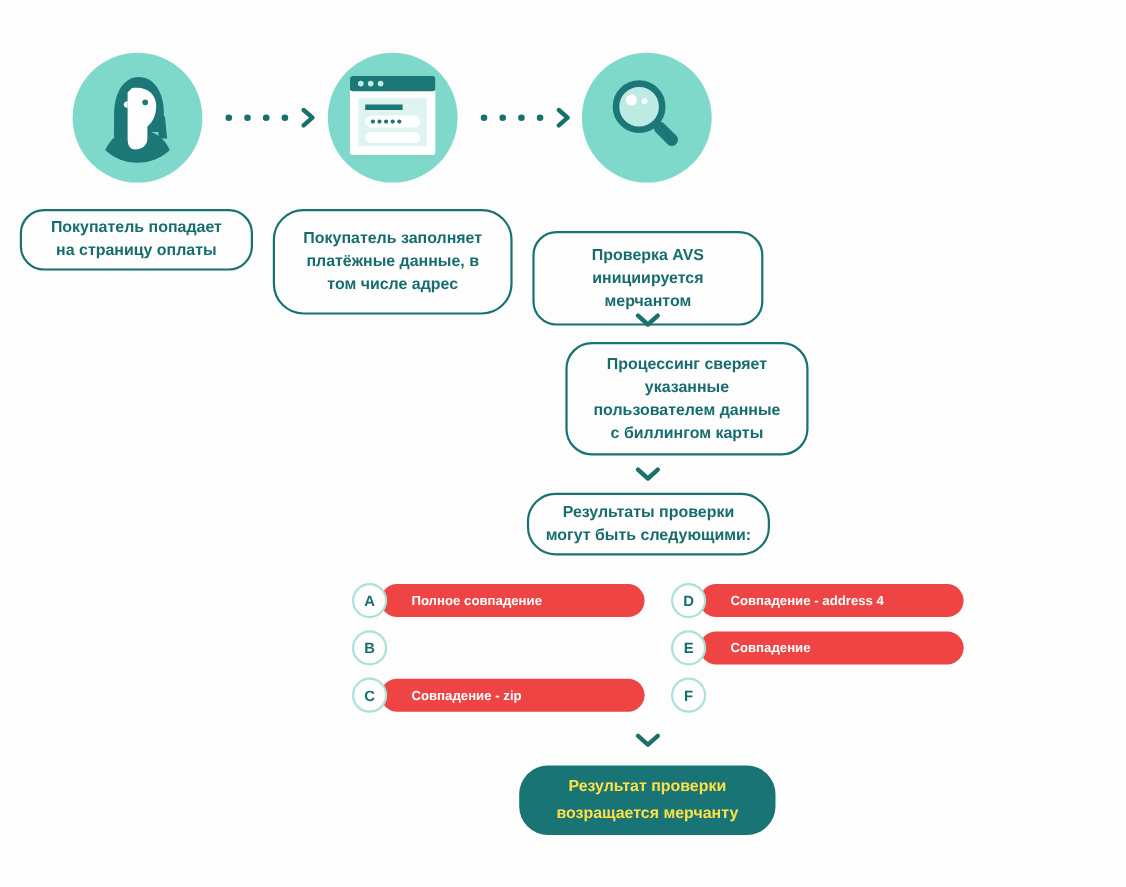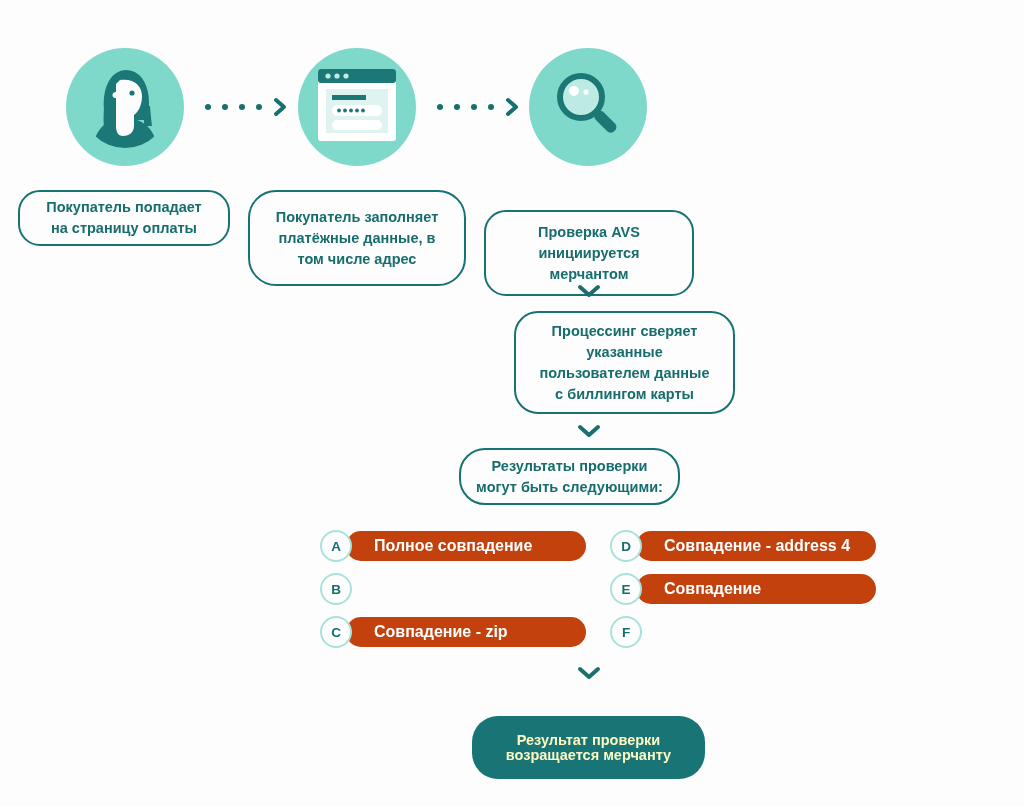--- a/index.html
+++ b/index.html
@@ -72,21 +72,21 @@
     text-align: center;
     display: flex;
     align-items: center;
     justify-content: center;
     padding: 6px 12px;
   }
   #box-step1 { left: 18px;  top: 190px; width: 212px; height: 56px; }
   #box-step2 { left: 248px; top: 190px; width: 218px; height: 96px; border-radius: 28px; }
   #box-step3 { left: 484px; top: 186px; width: 210px; height: 86px; margin-top: 24px; }
   #box-step4 { left: 474px; top: 311px; width: 221px; height: 103px; border-radius: 24px; margin-left: 40px; }
-  #box-step5 { left: 459px; top: 448px; width: 221px; height: 57px; border-radius: 26px; }
+  #box-step5 { left: 479px; top: 448px; width: 221px; height: 57px; border-radius: 26px; }
 
   
   .vchev {
     position: absolute;
     width: 26px;
     height: 16px;
   }
   #vchev-1 { left: 576px; top: 283px; }
   #vchev-2 { left: 576px; top: 423px; }
   #vchev-3 { left: 576px; top: 665px; }
@@ -121,52 +121,51 @@
     justify-content: center;
     box-sizing: border-box;
     position: relative;
     z-index: 2;
   }
   .code-pill {
     flex: 1 1 auto;
     margin-left: -6px;
     height: 30px;
     border-radius: 16px;
-    background: #c2410c;
+    background: #ef4444;
     color: #ffffff;
-    font-size: 16px;
+    font-size: 12px;
     font-weight: bold;
     display: flex;
     align-items: center;
     padding-left: 28px;
     box-sizing: border-box;
     white-space: nowrap;
     overflow: hidden;
   }
 
   
   #box-final {
     position: absolute;
     left: 472px;
     top: 696px;
     width: 233px;
     height: 63px;
     border-radius: 26px;
     background: #187475;
-    color: #fef9c3;
+    color: #fde047;
     font-weight: bold;
     font-size: 14.5px;
-    line-height: 15px;
+    line-height: 25px;
     text-align: center;
     display: flex;
     align-items: center;
     justify-content: center;
     box-sizing: border-box;
     padding: 4px 14px;
-    margin-top: 20px;
   }
 </style>
 </head>
 <body>
 
 <div class="stage">
 
   <div class="icon-circle" id="circle-buyer">
     <span>
       <svg width="86" height="86" viewBox="0 0 86 86" aria-hidden="true">

